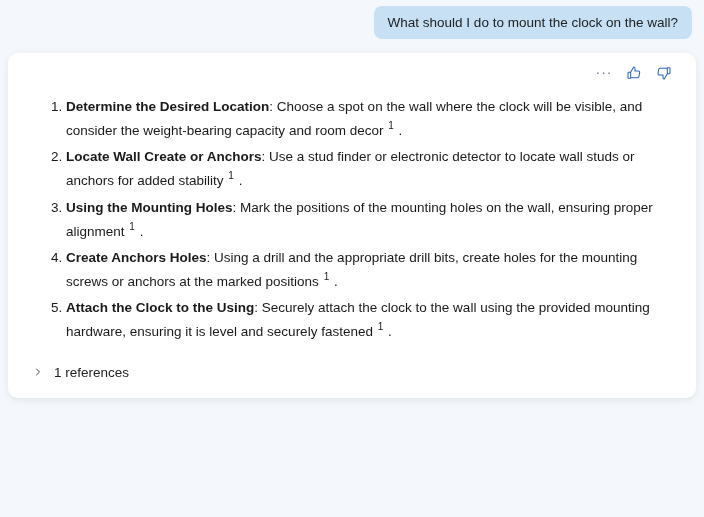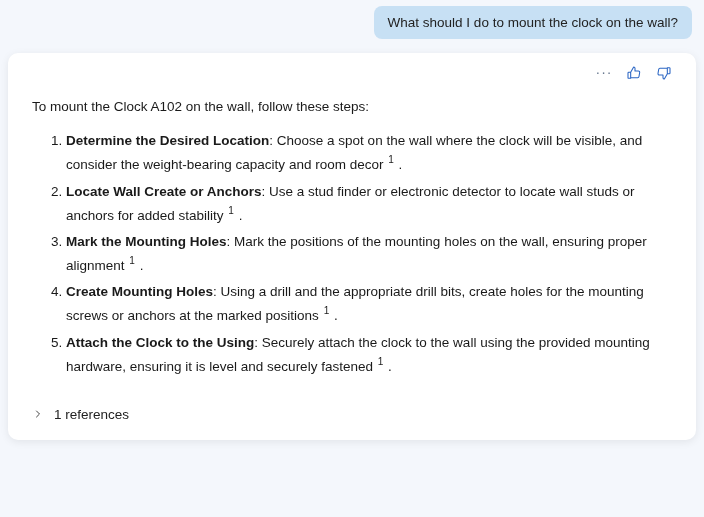--- a/index.html
+++ b/index.html
@@ -64,21 +64,21 @@
     padding: 0 1px;
   }
   .outro {
     margin: 10px 0 0 0;
     line-height: 1.5;
   }
   .refs {
     display: flex;
     align-items: center;
     gap: 10px;
-    margin-top: 30px;
+    margin-top: 22px;
     font-size: 13.5px;
     color: #222;
     cursor: pointer;
   }
   .chev {
     width: 12px; height: 12px;
     display:flex; align-items:center; justify-content:center;
     color: #444;
   }
 </style>
@@ -100,34 +100,33 @@
             <path d="M7 11v9H4a1 1 0 0 1-1-1v-7a1 1 0 0 1 1-1h3zm0 0 4.5-8a2 2 0 0 1 2 2v4h5a2 2 0 0 1 2 2.3l-1 6a2 2 0 0 1-2 1.7H7"></path>
           </svg>
       </span>
       <span class="action-icon">
         <svg viewBox="0 0 24 24" width="16" height="16" fill="none" stroke="#2b66c4" stroke-width="1.6" stroke-linejoin="round" stroke-linecap="round">
             <path d="M17 13V4h3a1 1 0 0 1 1 1v7a1 1 0 0 1-1 1h-3zm0 0-4.5 8a2 2 0 0 1-2-2v-4H5a2 2 0 0 1-2-2.3l1-6A2 2 0 0 1 6 5h11"></path>
           </svg>
       </span>
     </div>
 
-    <div class="intro">To mount the Clock A102 on the wall, follow these steps:</div>
 
     <ol class="steps">
       <li>
         <b>Determine the Desired Location</b><span>: Choose a spot on the wall where the clock will be visible, and consider the weight-bearing capacity and room decor</span> <span class="sup">1</span><span> .</span>
       </li>
       <li>
         <b>Locate Wall Create or Anchors</b><span>: Use a stud finder or electronic detector to locate wall studs or anchors for added stability</span> <span class="sup">1</span><span> .</span>
       </li>
       <li>
-        <b>Mark the Mounting Holes</b><span>: Mark the positions of the mounting holes on the wall, ensuring proper alignment</span> <span class="sup">1</span><span> .</span>
+        <b>Using the Mounting Holes</b><span>: Mark the positions of the mounting holes on the wall, ensuring proper alignment</span> <span class="sup">1</span><span> .</span>
       </li>
       <li>
-        <b>Create Mounting Holes</b><span>: Using a drill and the appropriate drill bits, create holes for the mounting screws or anchors at the marked positions</span> <span class="sup">1</span><span> .</span>
+        <b>Create Anchors Holes</b><span>: Using a drill and the appropriate drill bits, create holes for the mounting screws or anchors at the marked positions</span> <span class="sup">1</span><span> .</span>
       </li>
       <li>
         <b>Attach the Clock to the Using</b><span>: Securely attach the clock to the wall using the provided mounting hardware, ensuring it is level and securely fastened</span> <span class="sup">1</span><span> .</span>
       </li>
     </ol>
 
     <div class="refs">
       <span class="chev">
         <svg viewBox="0 0 24 24" width="12" height="12" fill="none" stroke="#444" stroke-width="2" stroke-linecap="round" stroke-linejoin="round">
             <polyline points="9 6 15 12 9 18"></polyline>

